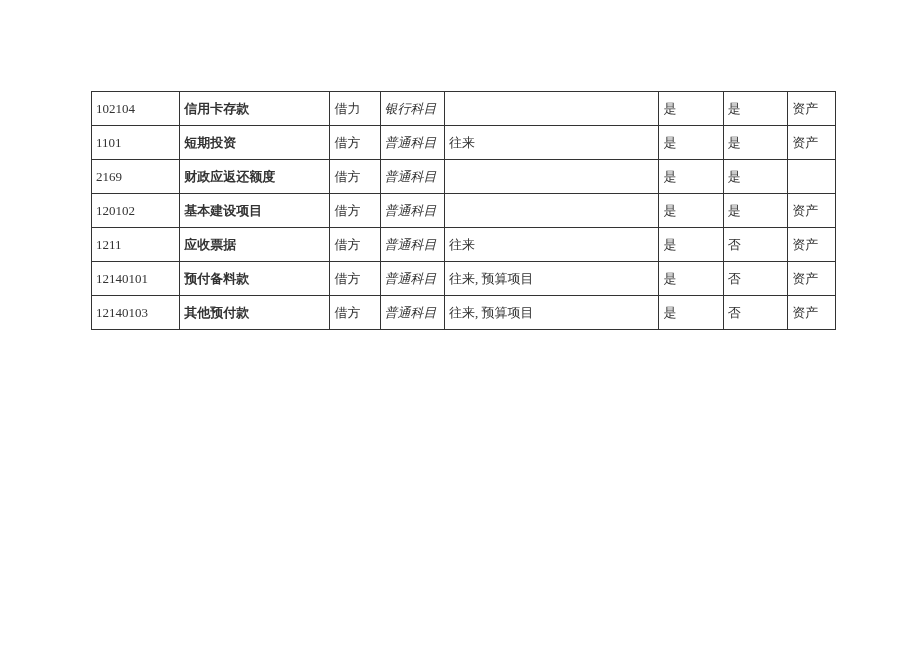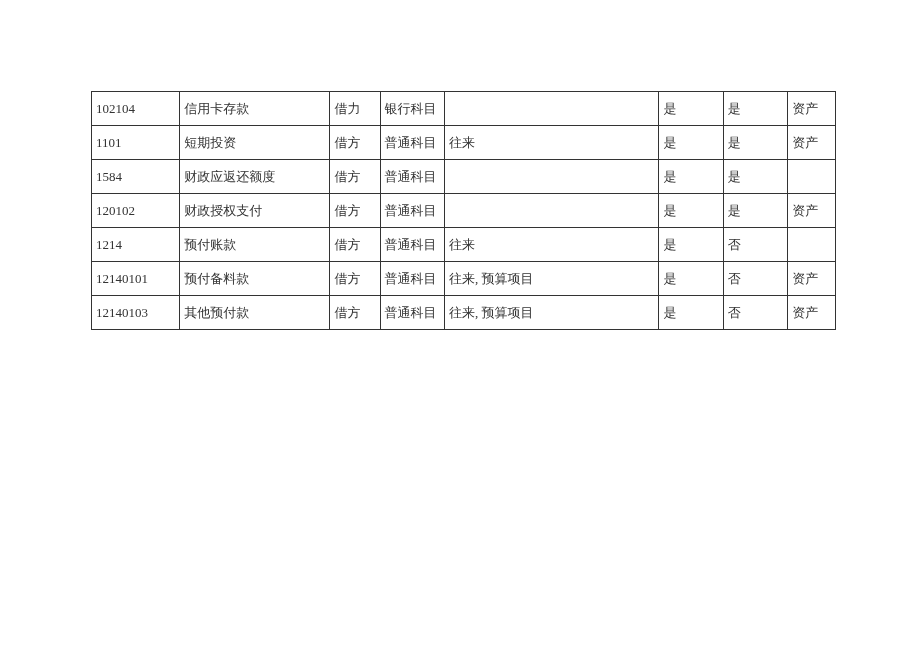--- a/index.html
+++ b/index.html
@@ -28,23 +28,23 @@
     }
     td {
       border: 1px solid #333;
       padding: 2px 4px;
       vertical-align: middle;
       height: 34px;
       font-size: 13px;
       overflow: hidden;
     }
     td.col-code { width: 74px; }
-    td.col-name { width: 126px; }
+    td.col-name { width: 126px; font-weight: bold; }
     td.col-debit { width: 42px; }
-    td.col-subject { width: 54px; }
+    td.col-subject { width: 54px; font-style: italic; }
     td.col-aux { width: 180px; }
     td.col-yes1 { width: 54px; }
     td.col-yes2 { width: 54px; }
     td.col-asset { width: 40px; font-family: Liberation Serif, serif; }
   </style>
 </head>
 <body>
 
 <div class="page">
   <table>
@@ -63,48 +63,48 @@
           <td class="col-code">1101</td>
           <td class="col-name">短期投资</td>
           <td class="col-debit">借方</td>
           <td class="col-subject">普通科目</td>
           <td class="col-aux">往来</td>
           <td class="col-yes1">是</td>
           <td class="col-yes2">是</td>
           <td class="col-asset">资产</td>
         </tr>
         <tr>
-          <td class="col-code">1584</td>
+          <td class="col-code">2169</td>
           <td class="col-name">财政应返还额度</td>
           <td class="col-debit">借方</td>
           <td class="col-subject">普通科目</td>
           <td class="col-aux"></td>
           <td class="col-yes1">是</td>
           <td class="col-yes2">是</td>
           <td class="col-asset"></td>
         </tr>
         <tr>
           <td class="col-code">120102</td>
-          <td class="col-name">财政授权支付</td>
+          <td class="col-name">基本建设项目</td>
           <td class="col-debit">借方</td>
           <td class="col-subject">普通科目</td>
           <td class="col-aux"></td>
           <td class="col-yes1">是</td>
           <td class="col-yes2">是</td>
           <td class="col-asset">资产</td>
         </tr>
         <tr>
-          <td class="col-code">1214</td>
-          <td class="col-name">预付账款</td>
+          <td class="col-code">1211</td>
+          <td class="col-name">应收票据</td>
           <td class="col-debit">借方</td>
           <td class="col-subject">普通科目</td>
           <td class="col-aux">往来</td>
           <td class="col-yes1">是</td>
           <td class="col-yes2">否</td>
-          <td class="col-asset"></td>
+          <td class="col-asset">资产</td>
         </tr>
         <tr>
           <td class="col-code">12140101</td>
           <td class="col-name">预付备料款</td>
           <td class="col-debit">借方</td>
           <td class="col-subject">普通科目</td>
           <td class="col-aux">往来, 预算项目</td>
           <td class="col-yes1">是</td>
           <td class="col-yes2">否</td>
           <td class="col-asset">资产</td>

